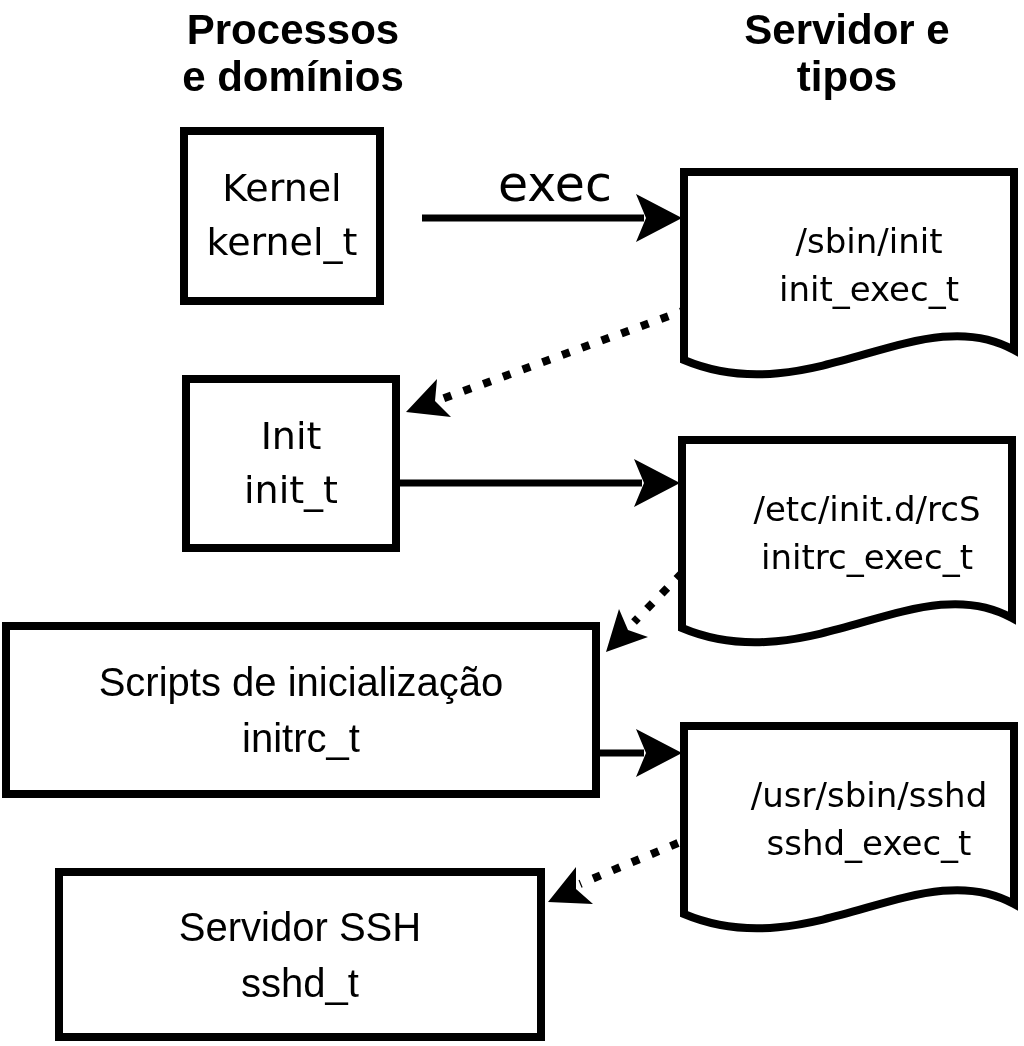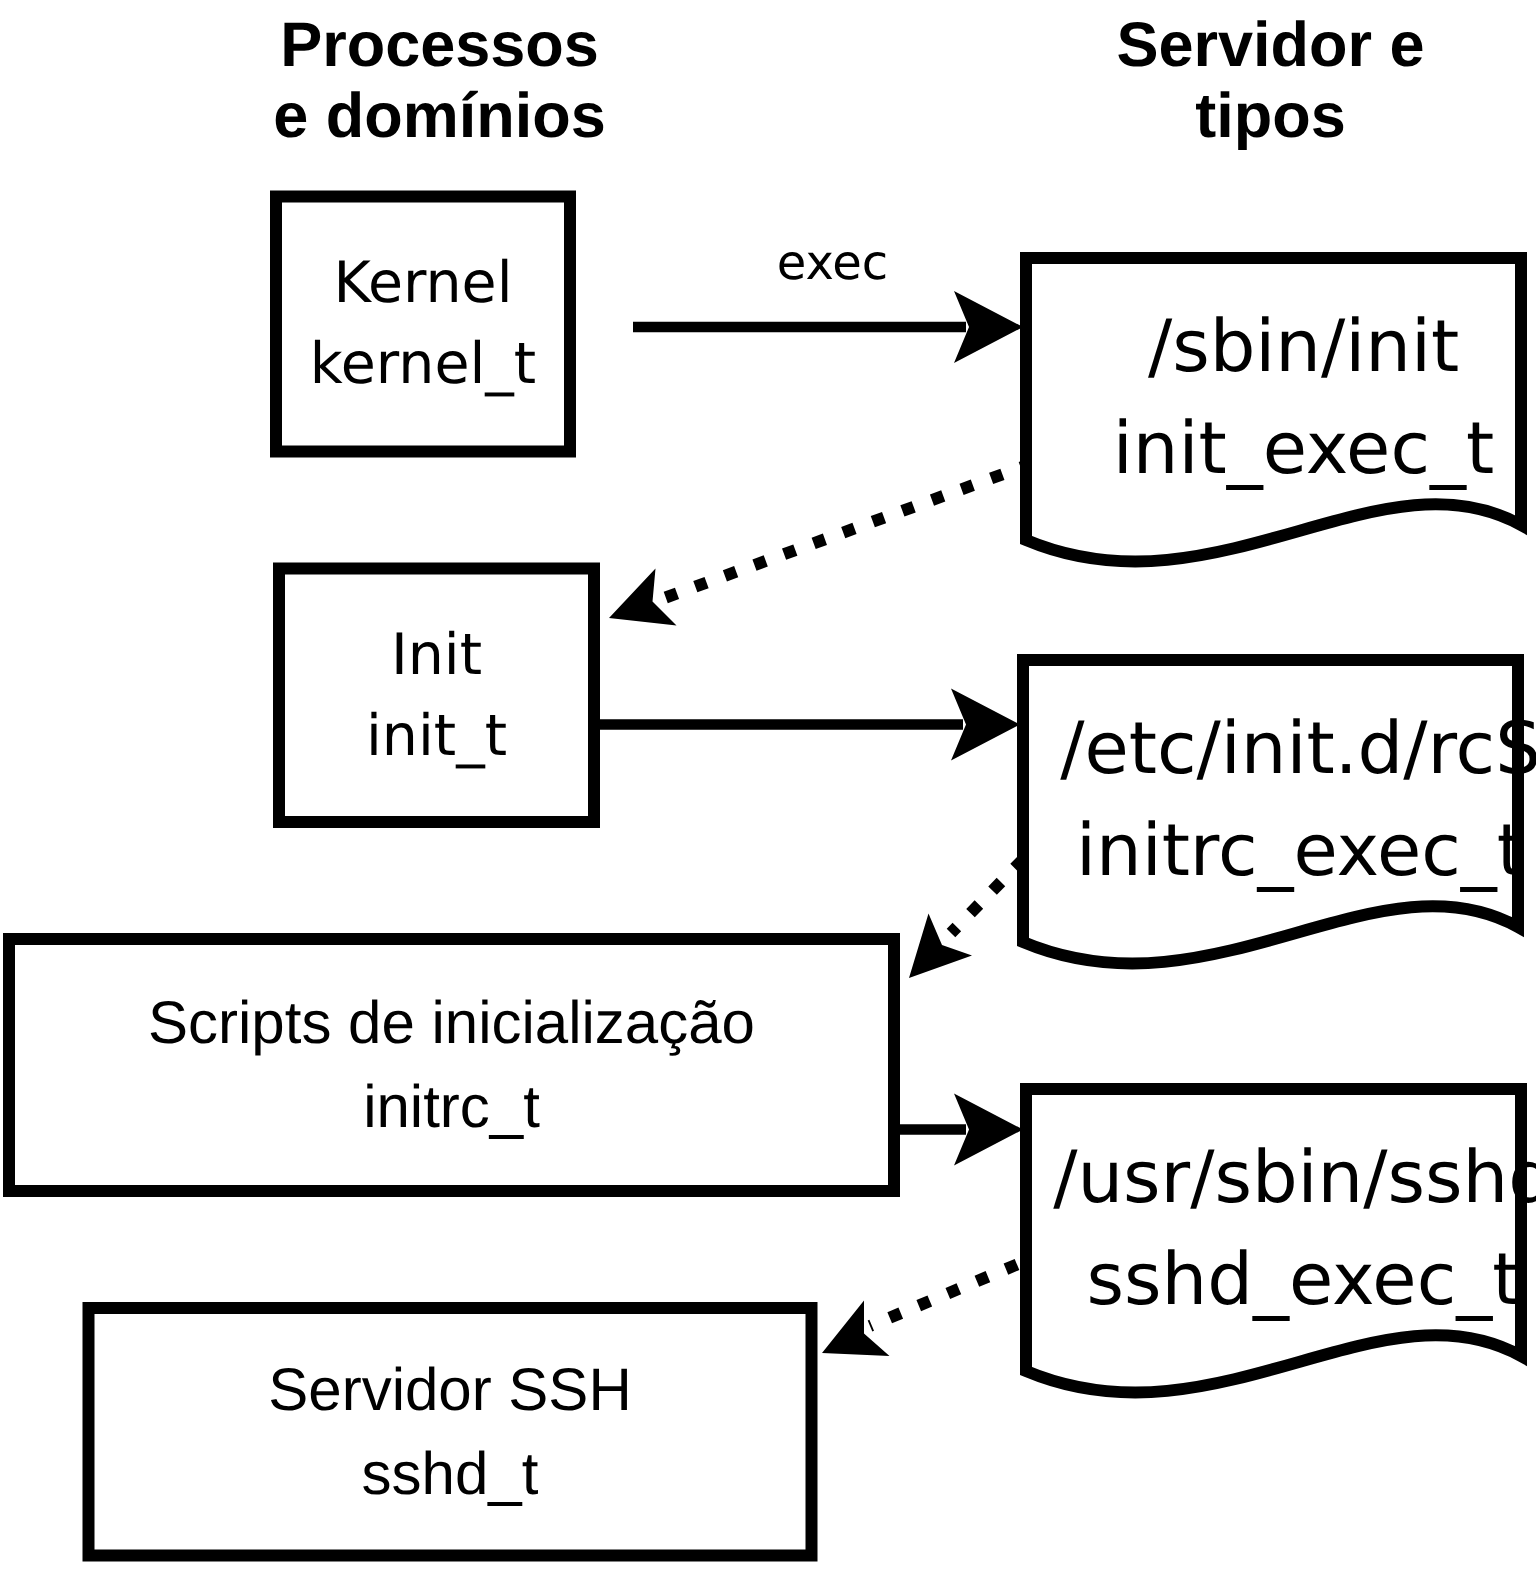--- a/index.html
+++ b/index.html
@@ -19,25 +19,25 @@
     text-align:center;color:#000;
     font-family:"DejaVu Sans",sans-serif;font-size:38px;line-height:1.42;
   }
   .pbox.condensed{font-family:"Liberation Sans",sans-serif;font-size:40px;line-height:1.4;}
   .doc{position:absolute;width:338px;height:224px;}
   .doc svg{display:block;position:absolute;left:0;top:0;}
   .dtext{
     position:absolute;left:8px;right:8px;top:12px;height:170px;
     display:flex;flex-direction:column;align-items:center;justify-content:center;
     text-align:center;color:#000;
-    font-family:"DejaVu Sans",sans-serif;font-size:48px;line-height:1.42;padding-left:40px;
+    font-family:"DejaVu Sans",sans-serif;font-size:34px;line-height:1.42;padding-left:40px;
   }
   .exec-label{
     position:absolute;left:480px;top:156px;width:150px;text-align:center;
-    font-family:"DejaVu Sans",sans-serif;font-size:32px;color:#000;
+    font-family:"DejaVu Sans",sans-serif;font-size:49px;color:#000;
   }
 </style>
 </head>
 <body>
 
 <div class="canvas">
 
   <div class="col-header" style="left:88px;top:6px;width:410px;">Processos
 e domínios</div>
   <div class="col-header" style="left:670px;top:6px;width:354px;">Servidor e

